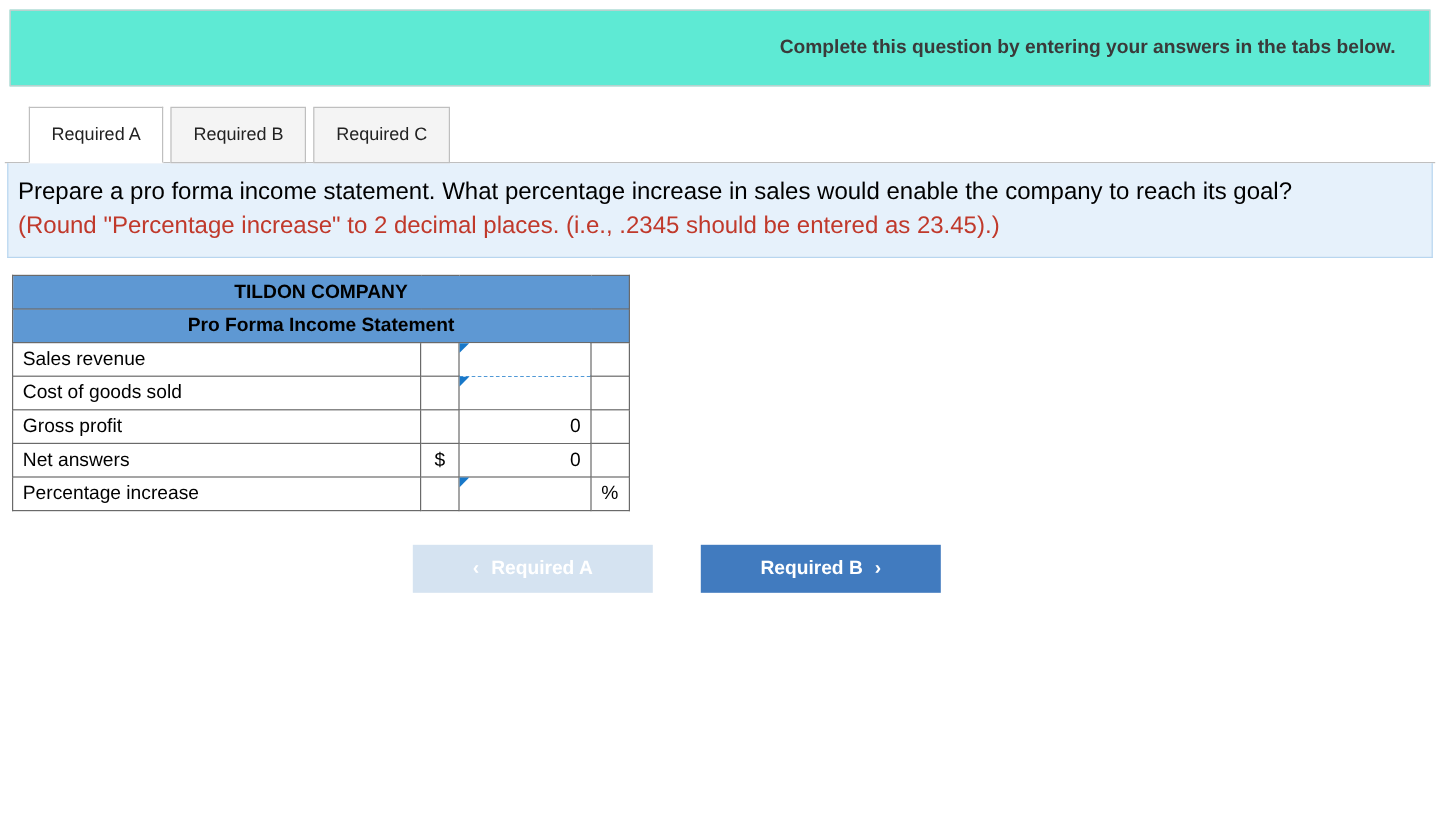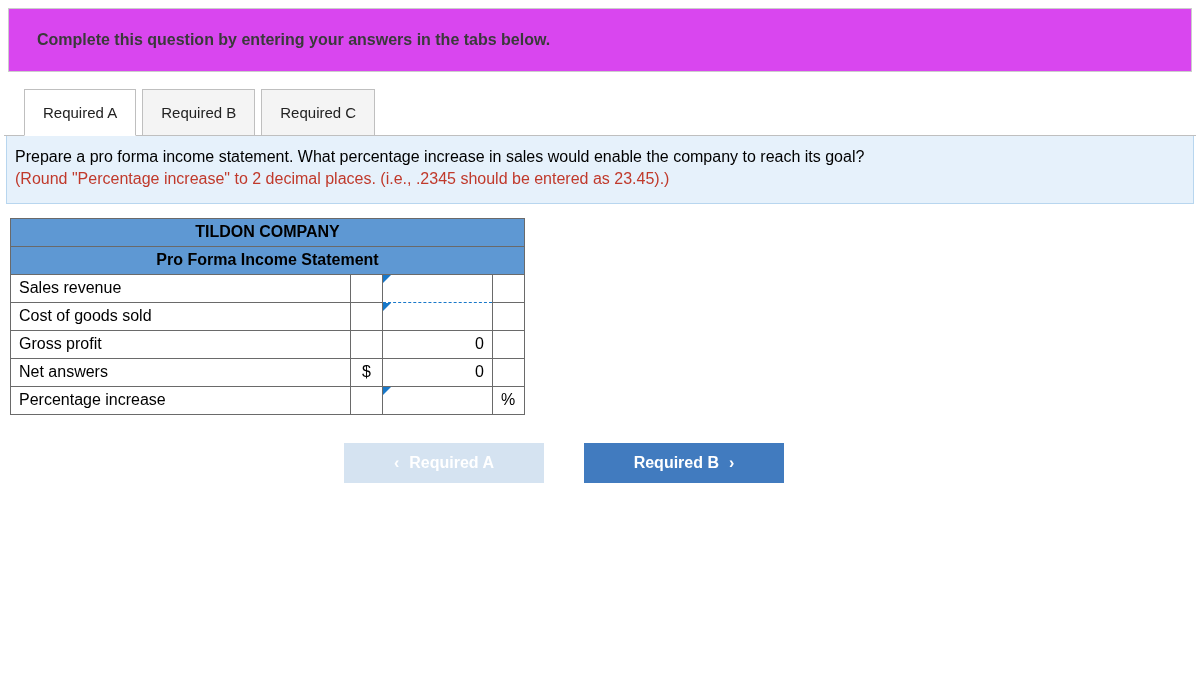--- a/index.html
+++ b/index.html
@@ -5,26 +5,27 @@
   * { box-sizing: border-box; }
   body {
     margin: 0;
     font-family: Arial, Helvetica, sans-serif;
     font-size: 16px;
     color: #000;
     background: #fff;
     padding: 4px;
   }
   .instruction-bar {
-    background: #d946ef;
+    background: #5eead4;
     border: 1px solid #ccc;
     padding: 22px 28px;
     font-weight: bold;
     color: #3a3a3a;
     margin: 4px 4px 8px 4px;
+    text-align: right;
   }
   .tabs-row {
     display: flex;
     align-items: flex-end;
     margin: 12px 0 0 20px;
     height: 52px;
   }
   .tab {
     border: 1px solid #bfbfbf;
     padding: 14px 18px;
@@ -43,21 +44,21 @@
   .divider {
     border-top: 1px solid #bfbfbf;
     margin-top: -1px;
   }
   .prompt-box {
     background: #e6f1fb;
     border: 1px solid #b8d6ef;
     border-top: none;
     padding: 10px 8px 12px 8px;
     font-family: Verdana, Geneva, sans-serif;
-    font-size: 16px;
+    font-size: 20px;
     line-height: 1.4;
     margin: 0 2px;
   }
   .prompt-box .red { color: #c0392b; }
   .worksheet {
     margin: 14px 0 16px 6px;
     border-collapse: collapse;
     font-size: 16px;
   }
   .worksheet th, .worksheet td {

